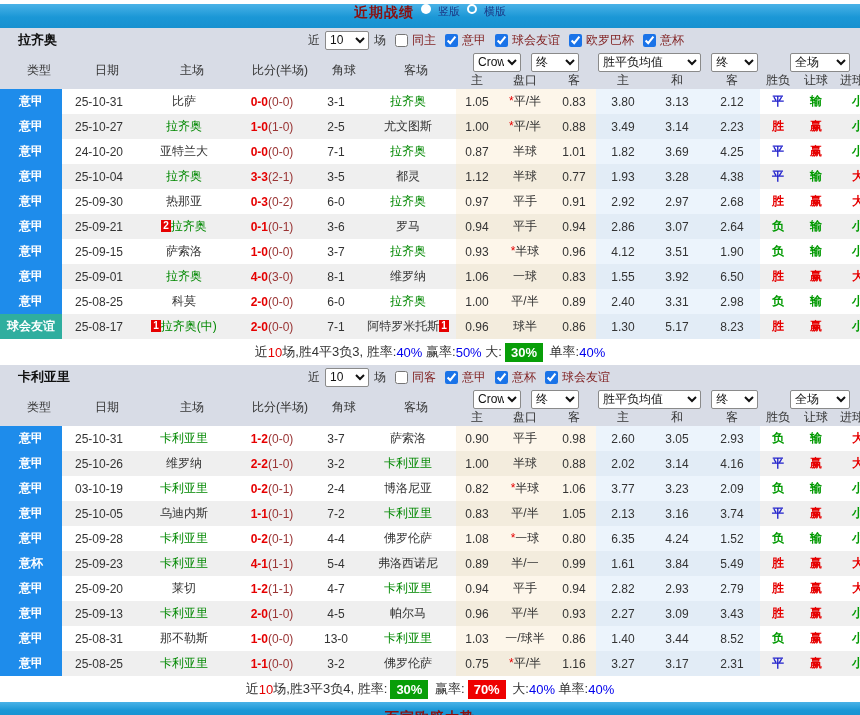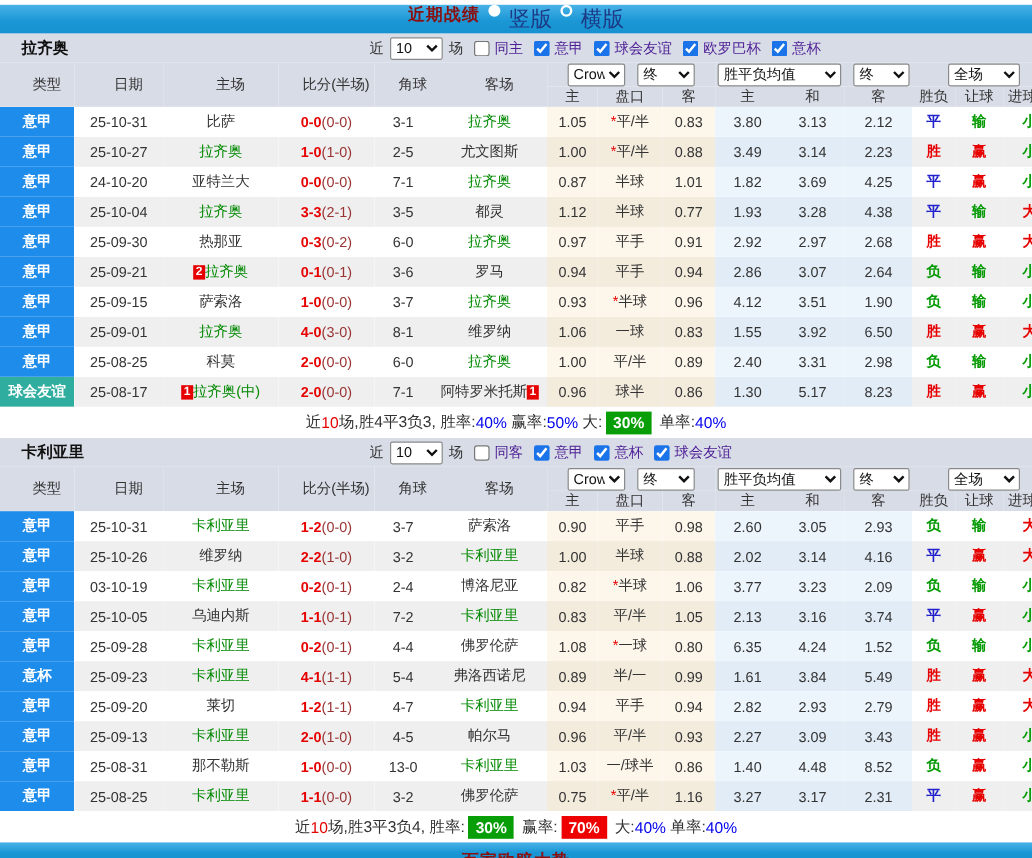--- a/index.html
+++ b/index.html
@@ -10,33 +10,33 @@
     font-size:12px; color:#333; padding-top:4px;
   }
   
   .bluebar {
     height:24px; background:linear-gradient(180deg,#4ab2e7 0%,#1b97d6 55%,#1791d0 100%);
     display:flex; justify-content:center; gap:7px;
   }
   .bluebar .title { color:#8a1010; font-weight:bold; font-size:14px; letter-spacing:1px; }
   .radio-dot  { width:10px; height:10px; border-radius:50%; background:#fff; display:inline-block; cursor:pointer; }
   .radio-ring { width:10px; height:10px; border-radius:50%; border:2px solid #fff; background:transparent; display:inline-block; cursor:pointer; }
-  .radio-label { color:#1c3a86; font-size:18px; }
+  .radio-label { color:#1c3a86; font-size:11px; }
   .footer-bar {
     height:15px; position:relative; overflow:hidden;
     background:linear-gradient(180deg,#4ab2e7 0%,#1b97d6 55%,#1791d0 100%);
   }
   .footer-bar .ft { position:absolute; top:7px; left:0; width:100%; text-align:center;
     color:#8a1010; font-weight:bold; font-size:14px; letter-spacing:1px; }
   
   .filter-row { height:24px; background:#d8dce6; position:relative; display:flex; align-items:center; }
   .team-name { position:absolute; left:18px; font-weight:bold; font-size:13px; color:#111; }
   .controls { margin-left:308px; display:flex; align-items:center; gap:3px; white-space:nowrap; }
   .controls .lbl { color:#333; }
-  .comp-label { color:#4c1d95; }
+  .comp-label { color:#7f1d1d; }
   input[type=checkbox] { width:13px; height:13px; margin:0 1px 0 6px; accent-color:#1a73e8; vertical-align:middle; }
   select { font-size:12px; height:19px; border:1px solid #8a8a8a; background:#fff; border-radius:2px; color:#111; margin:0 2px; }
   .sel-games { width:44px; } .sel-company { width:48px; } .sel-final { width:48px; }
   .sel-avg { width:106px; } .sel-scope { width:60px; }
   
   table { width:860px; border-collapse:collapse; table-layout:fixed; }
   thead th { background:#d8dce6; font-weight:normal; font-size:12px; color:#333; text-align:center; padding:0; }
   tr.hdr-top th { height:20px; vertical-align:middle; }
   tr.hdr-sub th { height:16px; vertical-align:top; }
   th.lefthdr { vertical-align:middle;padding-left:16px; }
@@ -555,21 +555,21 @@
           <td class="t-league">意甲</td>
           <td>25-08-31</td>
           <td><span>那不勒斯</span></td>
           <td><span class="score-main">1-0</span><span class="score-half">(0-0)</span></td>
           <td>13-0</td>
           <td><span class="team-hl">卡利亚里</span></td>
           <td class="bg-cream">1.03</td>
           <td class="bg-cream">一/球半</td>
           <td class="bg-cream">0.86</td>
           <td class="bg-blue">1.40</td>
-          <td class="bg-blue">4.48</td>
+          <td class="bg-blue">3.44</td>
           <td class="bg-blue">8.52</td>
           <td class="c-green">负</td>
           <td class="c-red">赢</td>
           <td class="c-green">小</td>
         </tr>
         <tr>
           <td class="t-league">意甲</td>
           <td>25-08-25</td>
           <td><span class="team-hl">卡利亚里</span></td>
           <td><span class="score-main">1-1</span><span class="score-half">(0-0)</span></td>

